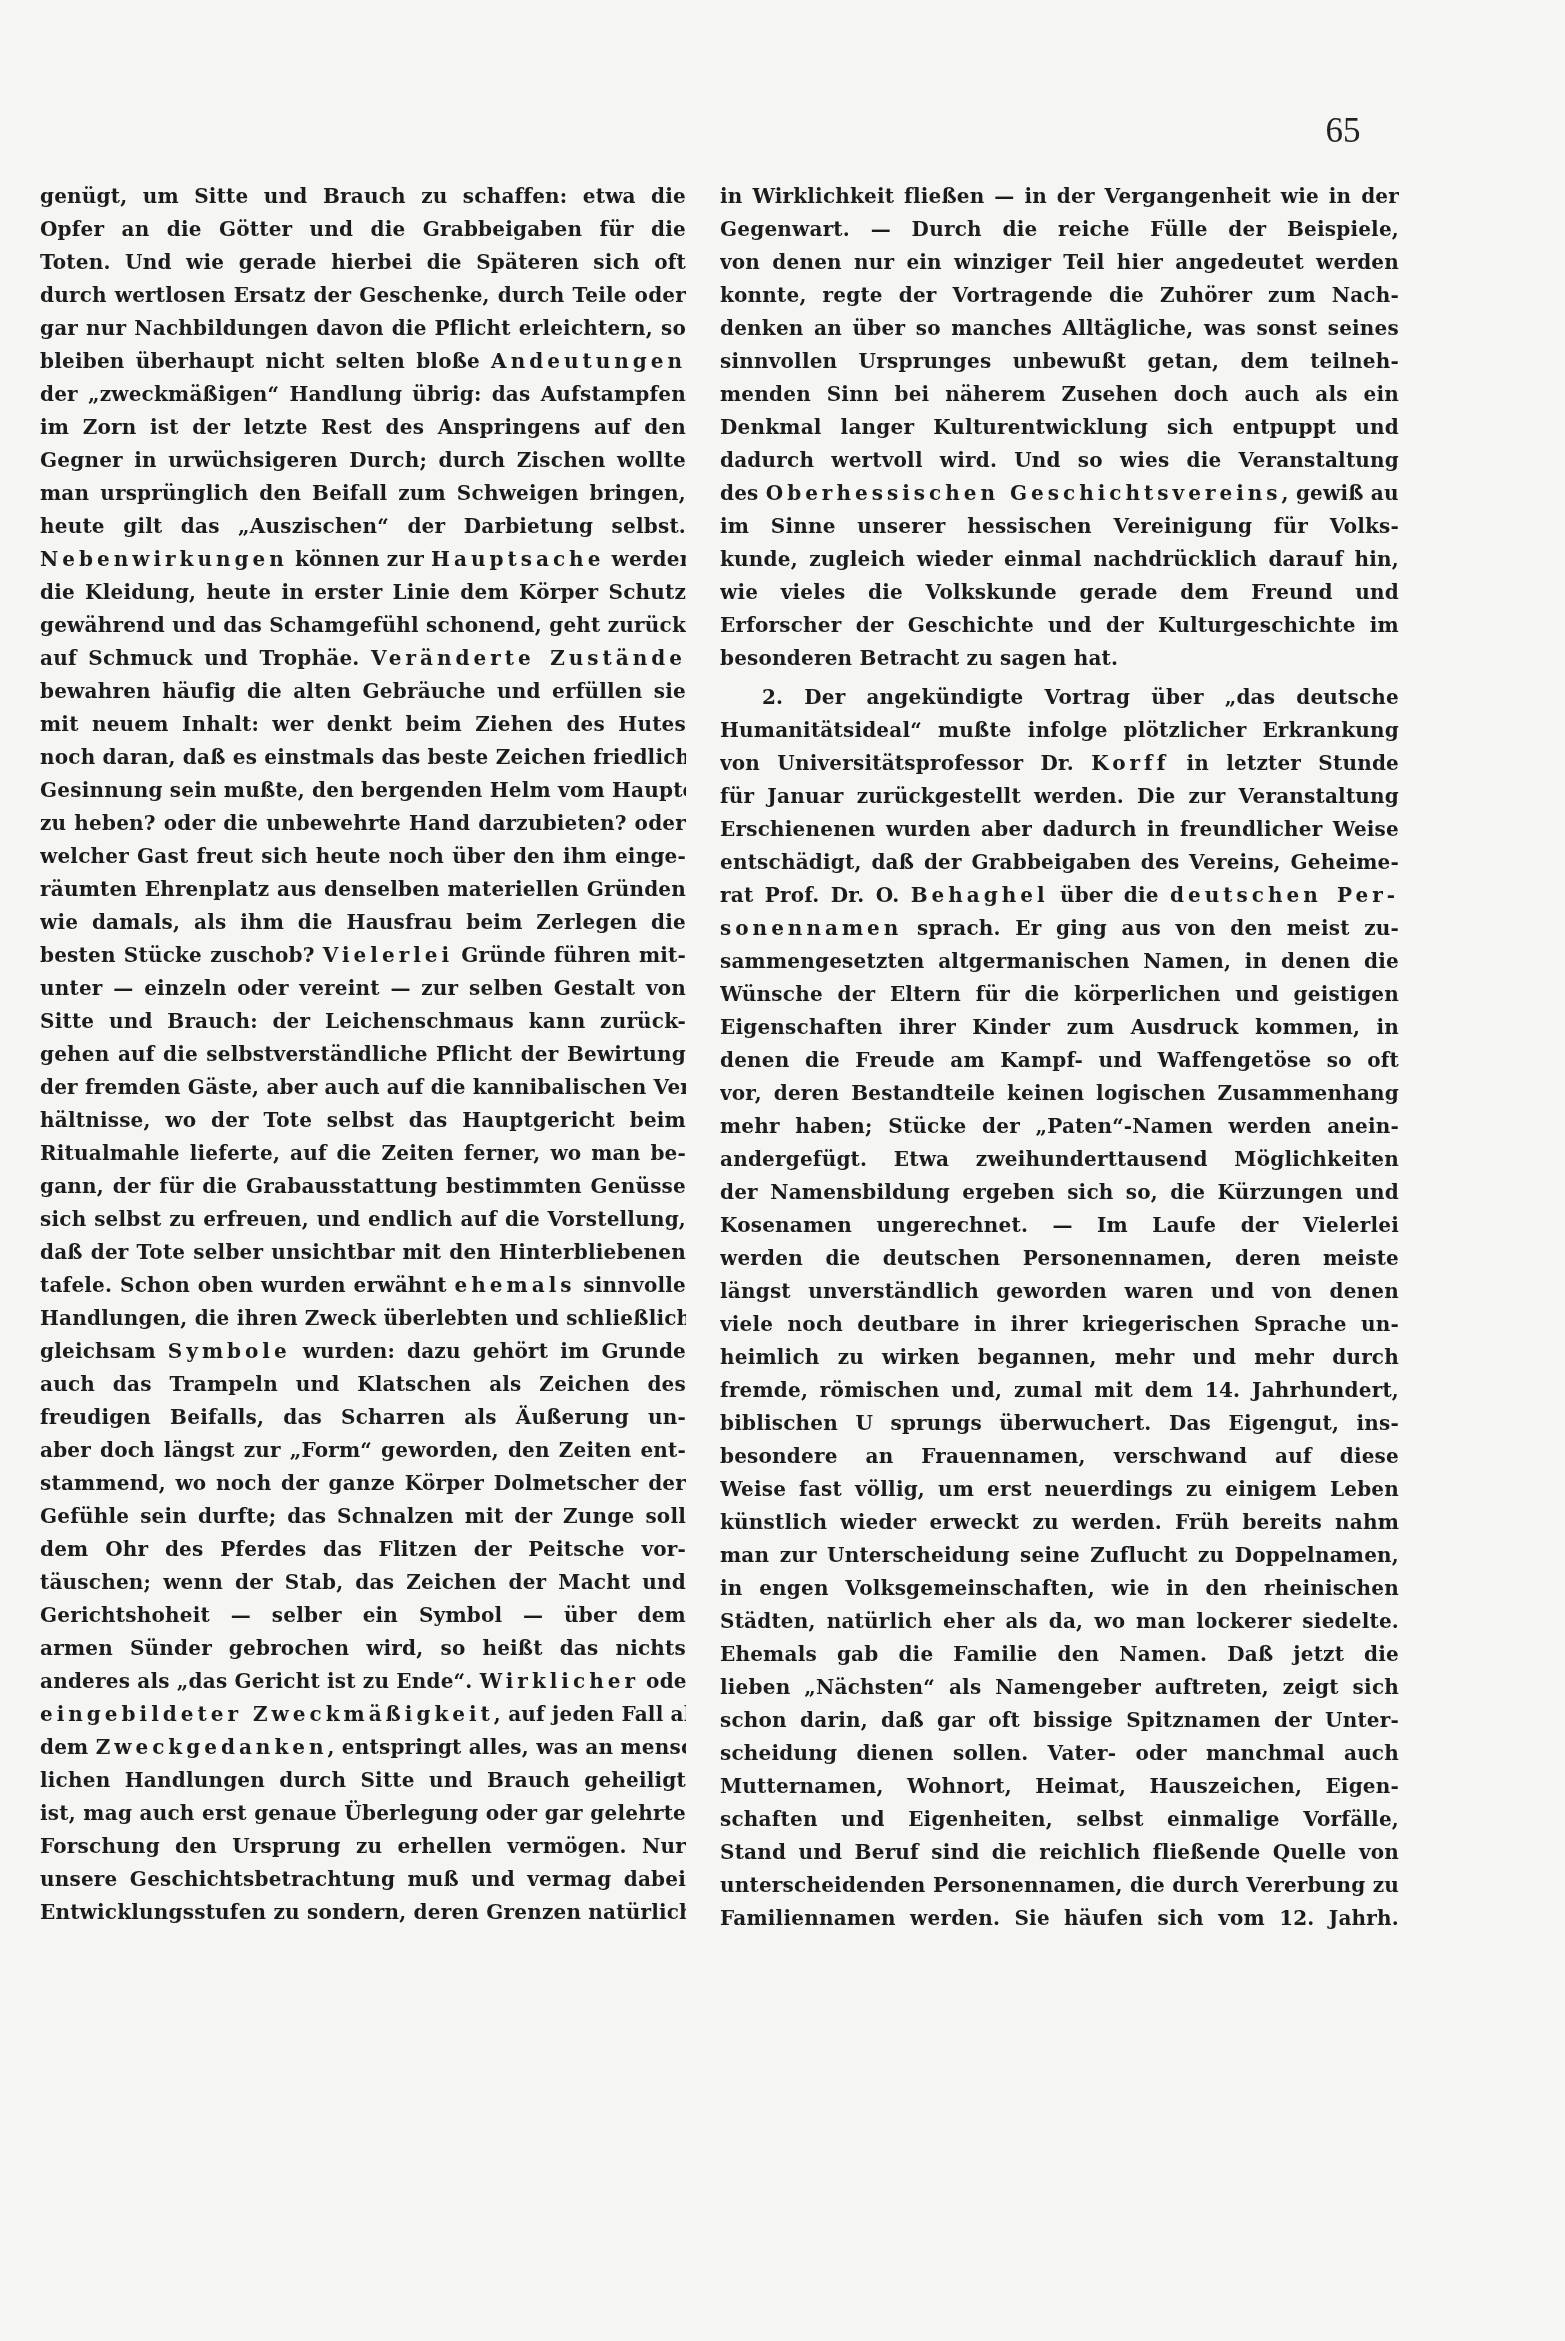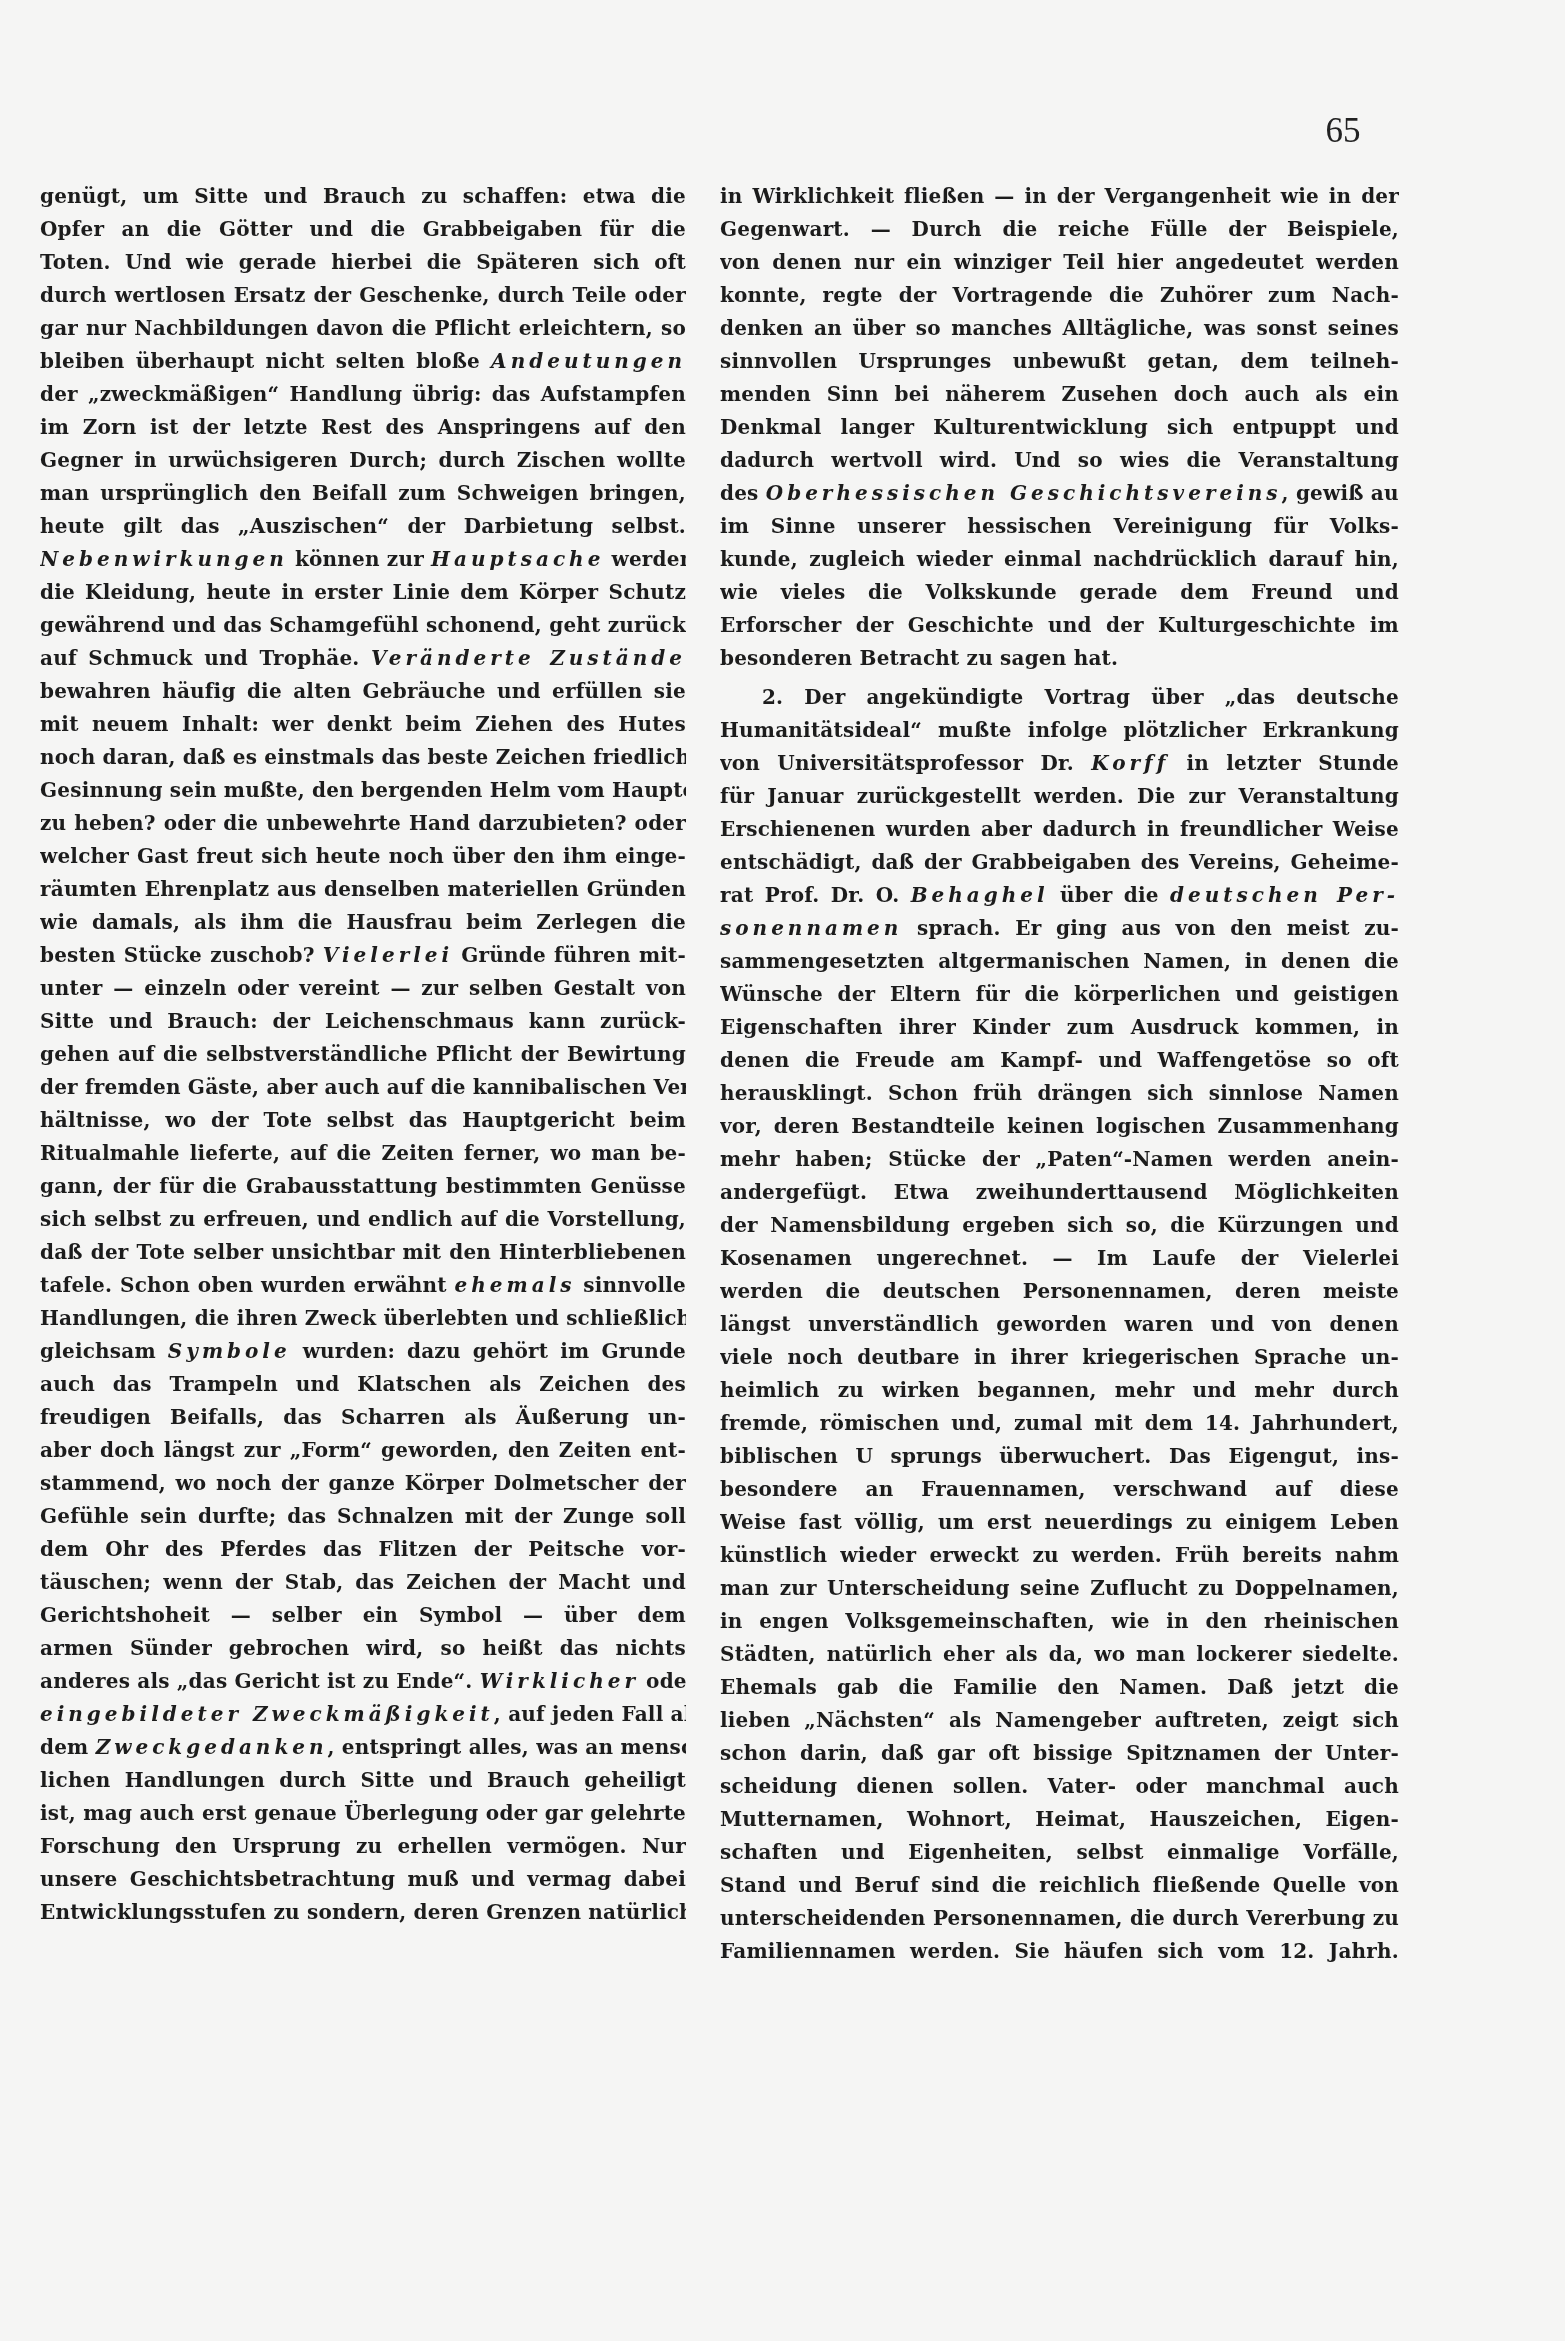--- a/index.html
+++ b/index.html
@@ -26,21 +26,21 @@
     text-align: justify;
     text-align-last: justify;
     white-space: nowrap;
     overflow: hidden;
     letter-spacing: 0.2px;
     font-weight: 600;
   }
   .line.last { text-align-last: left; }
   .line.indent { padding-left: 42px; }
   .line.gap-before { margin-top: 6.4px; }
-  .sp { letter-spacing: 4px; font-style: italic; }
+  .sp { letter-spacing: 4px; }
 </style>
 </head>
 <body>
 
 <div class="page-number">65</div>
 
 <div class="column col-left">
     <div>
       <div class="line">genügt, um Sitte und Brauch zu schaffen: etwa die</div>
       <div class="line">Opfer an die Götter und die Grabbeigaben für die</div>
@@ -121,21 +121,20 @@
       <div class="line">von Universitätsprofessor Dr. <span class="sp">Korff</span> in letzter Stunde</div>
       <div class="line">für Januar zurückgestellt werden. Die zur Veranstaltung</div>
       <div class="line">Erschienenen wurden aber dadurch in freundlicher Weise</div>
       <div class="line">entschädigt, daß der Grabbeigaben des Vereins, Geheime-</div>
       <div class="line">rat Prof. Dr. O. <span class="sp">Behaghel</span> über die <span class="sp">deutschen Per-</span></div>
       <div class="line"><span class="sp">sonennamen</span> sprach. Er ging aus von den meist zu-</div>
       <div class="line">sammengesetzten altgermanischen Namen, in denen die</div>
       <div class="line">Wünsche der Eltern für die körperlichen und geistigen</div>
       <div class="line">Eigenschaften ihrer Kinder zum Ausdruck kommen, in</div>
       <div class="line">denen die Freude am Kampf- und Waffengetöse so oft</div>
-      <div class="line">herausklingt. Schon früh drängen sich sinnlose Namen</div>
       <div class="line">vor, deren Bestandteile keinen logischen Zusammenhang</div>
       <div class="line">mehr haben; Stücke der „Paten“-Namen werden anein-</div>
       <div class="line">andergefügt. Etwa zweihunderttausend Möglichkeiten</div>
       <div class="line">der Namensbildung ergeben sich so, die Kürzungen und</div>
       <div class="line">Kosenamen ungerechnet. — Im Laufe der Vielerlei</div>
       <div class="line">werden die deutschen Personennamen, deren meiste</div>
       <div class="line">längst unverständlich geworden waren und von denen</div>
       <div class="line">viele noch deutbare in ihrer kriegerischen Sprache un-</div>
       <div class="line">heimlich zu wirken begannen, mehr und mehr durch</div>
       <div class="line">fremde, römischen und, zumal mit dem 14. Jahrhundert,</div>

